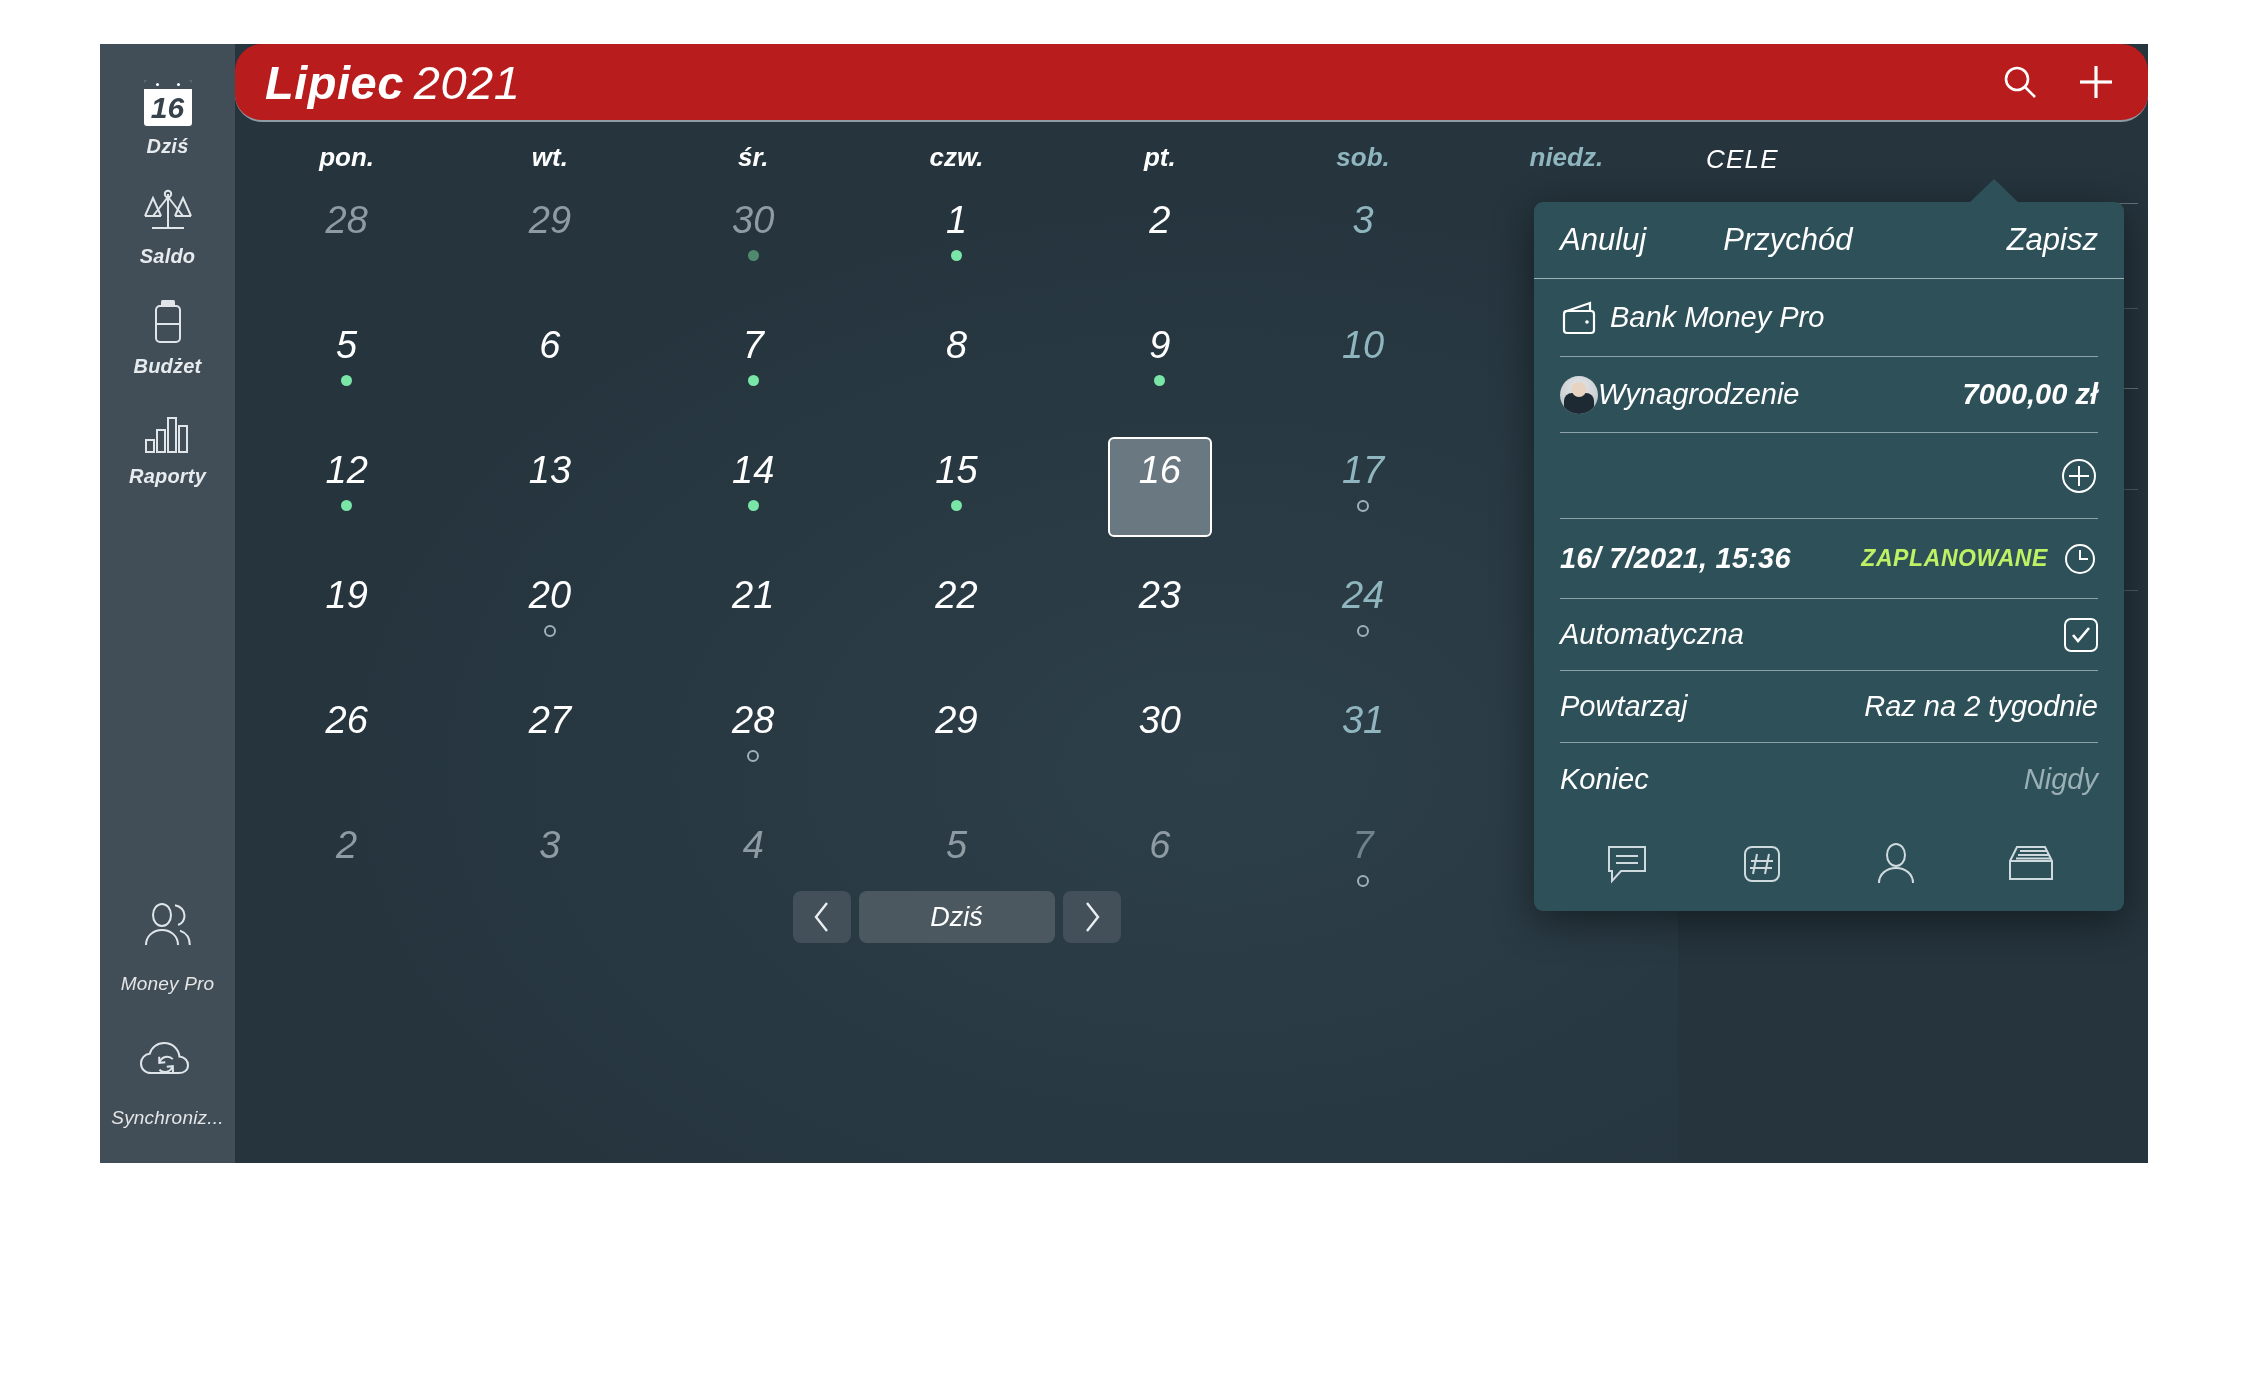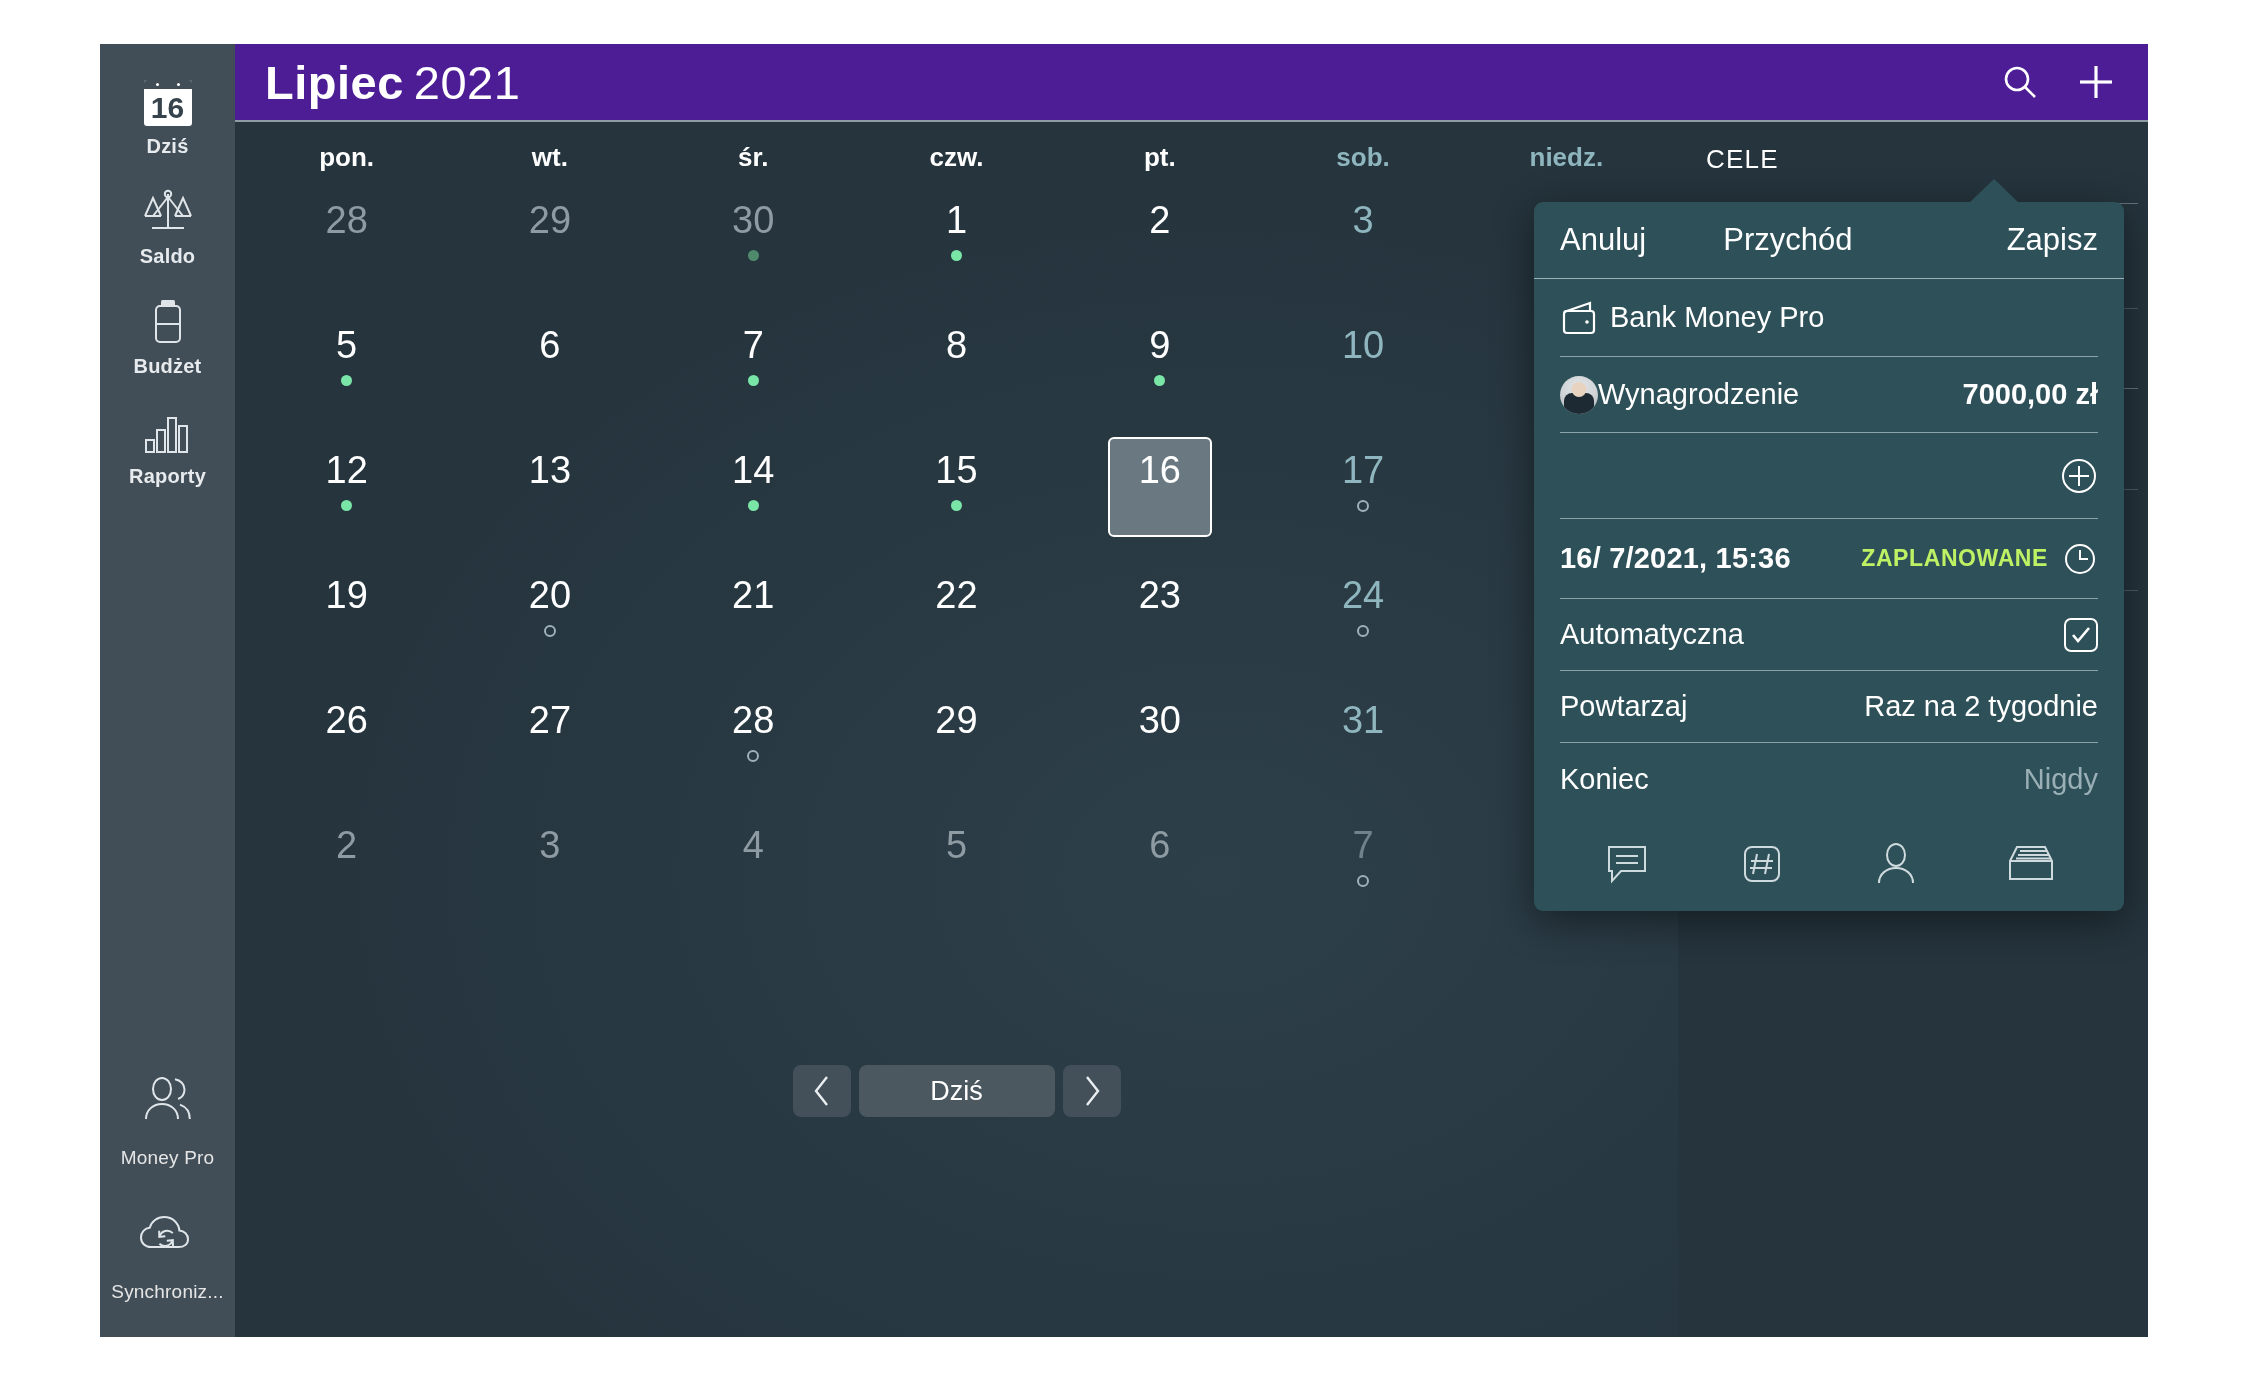--- a/index.html
+++ b/index.html
@@ -5,24 +5,25 @@
   * { box-sizing: border-box; margin: 0; padding: 0; }
   html, body {
     width: 2248px; height: 1380px;
     background: #ffffff;
     font-family: "Liberation Sans", sans-serif;
     overflow: hidden;
   }
   #app {
     position: absolute;
     left: 100px; top: 44px;
-    width: 2048px; height: 1293px;
+    width: 2048px; height: 1119px;
     display: flex;
     background: #25343d;
     overflow: hidden;
+    font-style: italic;
   }
 
   
   .sidebar {
     width: 135px; height: 100%;
     background: #414e57;
     display: flex; flex-direction: column;
     align-items: center;
     flex: 0 0 135px;
     position: relative;
@@ -63,26 +64,27 @@
   .cal-glyph .bar i.r { right: 12px; }
   .cal-glyph .num {
     flex: 1; display:flex; align-items:center; justify-content:center;
     color: #37434c; font-size: 30px; font-weight: bold; line-height: 1;
   }
 
   
   .main { flex: 1; position: relative; display:flex; flex-direction: column; min-width:0; }
   .topbar {
     height: 78px; flex: 0 0 78px;
-    background: #4c1d95;
+    background: #b91c1c;
     border-bottom: 2px solid #8e9ba3;
     display: flex; align-items: center;
     padding: 0 30px 0 30px;
     position: relative;
     z-index: 3;
+    border-radius: 27px;
   }
   .app-title { font-size: 47px; color: #ffffff; font-weight: bold; letter-spacing: .5px; }
   .app-title .yr { font-weight: normal; margin-left: 10px; }
   .topbar-actions { margin-left: auto; display: flex; align-items: center; gap: 34px; }
 
   .content { flex: 1; display: flex; position: relative; min-height: 0; }
 
   
   .cal-col {
     flex: 1; position: relative; min-width: 0;

